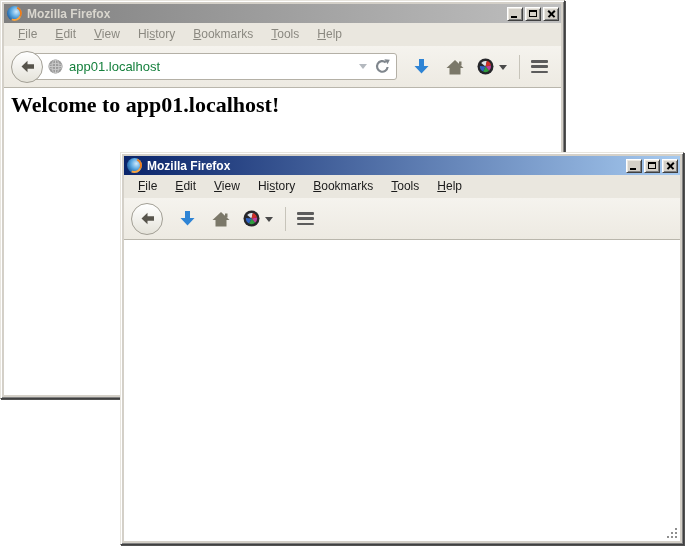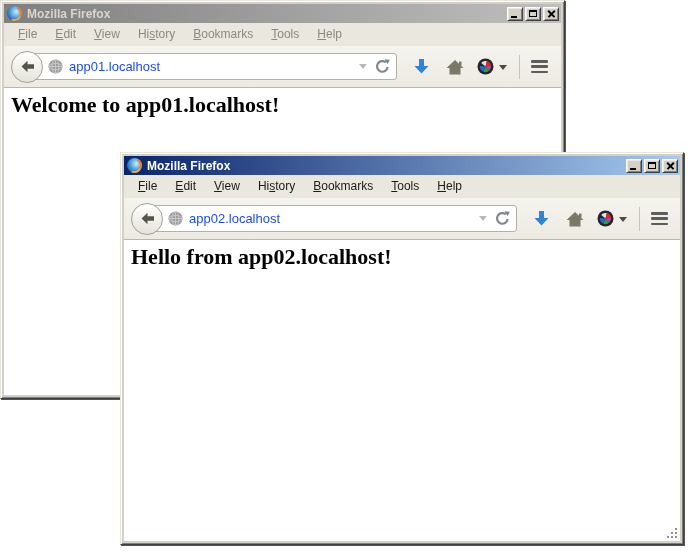--- a/index.html
+++ b/index.html
@@ -96,21 +96,21 @@
   }
   .urlbar {
     height: 27px; background: #ffffff;
     border: 1px solid #b4b0a6; border-radius: 3px;
     display: flex; align-items: center;
     margin-left: -15px; padding: 0 6px 0 19px;
     width: 369px; z-index: 1;
   }
   .url-input {
     flex: 1; border: none; outline: none; background: transparent;
-    font-family: "Liberation Sans", sans-serif; font-size: 13px; color: #1d4ed8;
+    font-family: "Liberation Sans", sans-serif; font-size: 13px; color: #15803d;
     margin-left: 6px; height: 100%; min-width: 0;
   }
   .url-dd { width: 16px; display: flex; align-items: center; justify-content: center; cursor: pointer; }
   .url-dd .tri { width: 0; height: 0; border: 4.5px solid transparent; border-top: 5px solid #b4b9bf; margin-top: 4px; }
   .reload-btn { margin-left: 4px; display: flex; cursor: pointer; }
 
   .tb-btn { display: flex; align-items: center; justify-content: center; cursor: pointer; }
   .ml16 { margin-left: 16px; } .ml13 { margin-left: 13px; }
   .caret { width: 0; height: 0; border: 4px solid transparent; border-top: 5px solid #4a4a4a; margin-left: 5px; margin-top: 5px; }
   .sep { width: 1px; height: 24px; background: #c7c4ba; margin-left: 12px; }
@@ -243,38 +243,20 @@
     <span class="menu-item"><span class="mn">T</span><span>ools</span></span>
     <span class="menu-item"><span class="mn">H</span><span>elp</span></span>
   </div>
 
   <div class="navbar">
     <div class="back-btn">
       <svg width="15" height="13" viewBox="0 0 15 13">
         <polygon points="1.5,6.5 7.5,0.8 7.5,4.2 14,4.2 14,8.8 7.5,8.8 7.5,12.2" fill="#57544c"></polygon>
       </svg>
     </div>
-    <div class="urlbar">
-      <svg width="15" height="15" viewBox="0 0 15 15">
-        <circle cx="7.5" cy="7.5" r="7" fill="#9b9b9b"></circle>
-        <path d="M0.5 7.5 H14.5 M7.5 0.5 V14.5" stroke="#c9c9c9" stroke-width="1" fill="none"></path>
-        <ellipse cx="7.5" cy="7.5" rx="3.4" ry="7" fill="none" stroke="#c9c9c9"></ellipse>
-        <ellipse cx="7.5" cy="7.5" rx="7" ry="3" fill="none" stroke="#c9c9c9"></ellipse>
-      </svg>
-      <input class="url-input" value="app02.localhost" style="">
-      <span class="url-dd">
-          <span class="tri"></span>
-        </span>
-      <span class="reload-btn">
-        <svg width="15" height="15" viewBox="0 0 15 15">
-          <path d="M12.6 8 A5.3 5.3 0 1 1 10.8 3.4" fill="none" stroke="#7f868d" stroke-width="2.2"></path>
-          <polygon points="9.4,0.2 14.8,0.8 12.6,5.2" fill="#7f868d"></polygon>
-        </svg>
-      </span>
-    </div>
     <span class="tb-btn ml16">
       <svg width="17" height="17" viewBox="0 0 17 17">
         <path class="dl-fill" d="M6 1 L11 1 L11 8 L15.5 8 L8.5 15.5 L1.5 8 L6 8 Z"></path>
       </svg>
     </span>
     <span class="tb-btn ml16">
       <svg width="18" height="16" viewBox="0 0 18 16">
         <rect x="13" y="2.5" width="2.5" height="4" fill="#7b7869"></rect>
         <path d="M9 1 L17.5 9 H14.5 V15.5 H3.5 V9 H0.5 Z" fill="#7b7869"></path>
       </svg>
@@ -292,21 +274,20 @@
     </span>
     <span class="sep"></span>
     <span class="burger">
       <span></span>
         <span></span>
         <span></span>
     </span>
   </div>
 
   <div class="page">
-    <h1>Hello from app02.localhost!</h1>
     <svg class="grip" width="13" height="13" viewBox="0 0 13 13">
       <g fill="#ffffff">
         <rect x="10" y="2" width="2" height="2"></rect>
           <rect x="10" y="6" width="2" height="2"></rect>
           <rect x="6" y="6" width="2" height="2"></rect>
         <rect x="10" y="10" width="2" height="2"></rect>
           <rect x="6" y="10" width="2" height="2"></rect>
           <rect x="2" y="10" width="2" height="2"></rect>
       </g>
       <g fill="#8f8f8f">

